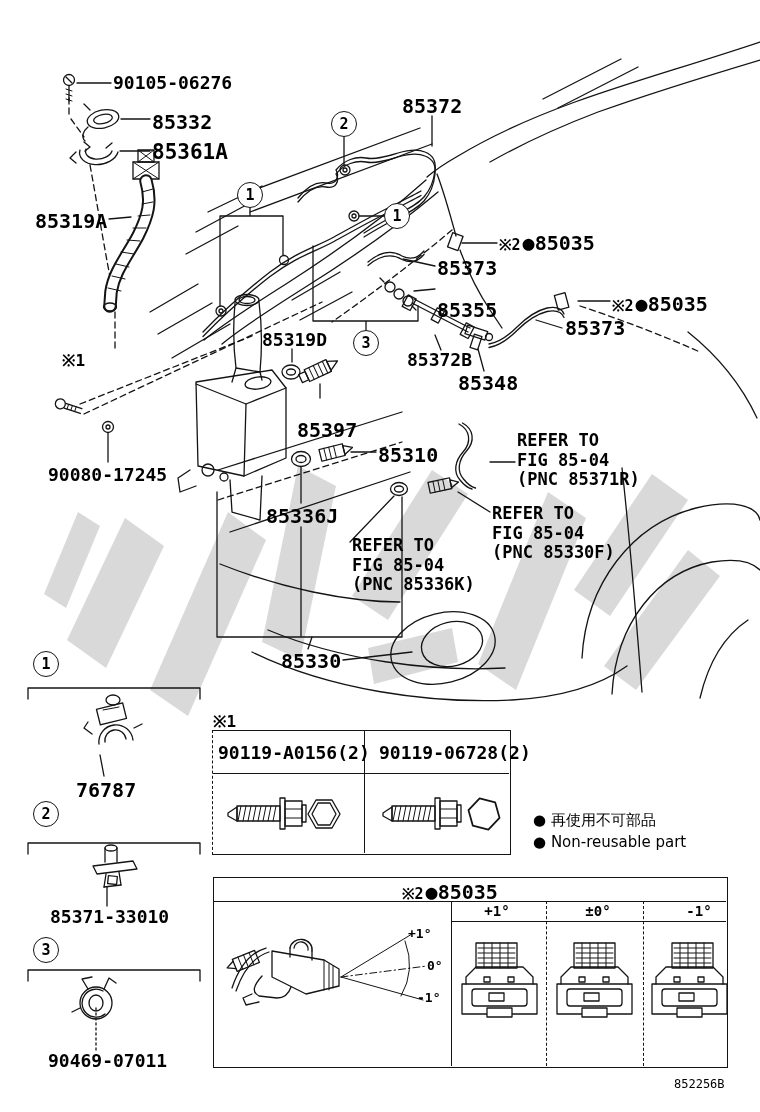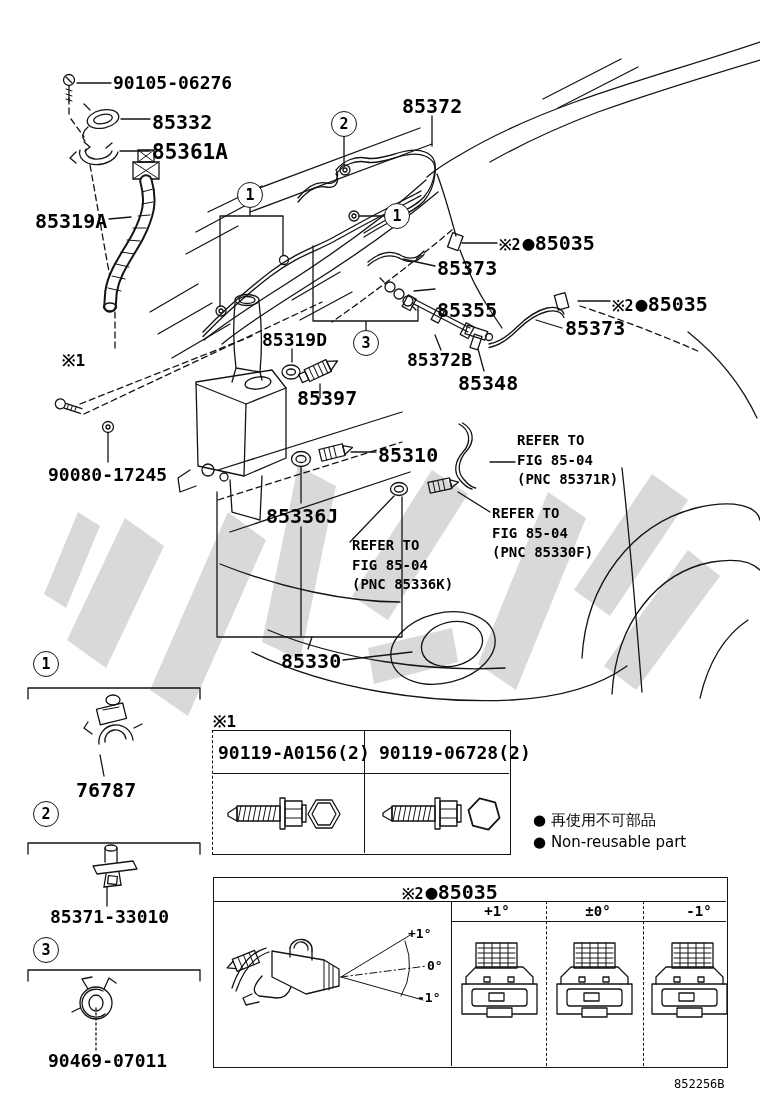--- a/index.html
+++ b/index.html
@@ -12,21 +12,21 @@
   svg.art .d1{stroke-dasharray:6 4;}
   svg.art .d2{stroke-dasharray:2 3;}
   svg.art .dd{stroke-dasharray:7 3 1.5 3;}
   svg.art .t1{stroke-width:1;}
   svg.art .tube{stroke-width:13.5;}
   svg.art .wfill{stroke:#fff;stroke-width:9.5;}
   svg.art .ld{stroke-width:1.15;}
   .lbl{position:absolute;font-weight:700;line-height:1;white-space:nowrap;}
   .fs20{font-size:20px;} .fs19{font-size:21px;} .fs17{font-size:18px;}
   .fs16{font-size:16px;} .fs13{font-size:13px;}
-  .refer{position:absolute;font-weight:700;font-size:14px;line-height:19.5px;white-space:nowrap;}
+  .refer{position:absolute;font-weight:700;font-size:17px;line-height:19.5px;white-space:nowrap;}
   .circ{position:absolute;width:26px;height:26px;box-sizing:border-box;border:1.6px solid #141414;
         border-radius:50%;display:flex;align-items:center;justify-content:center;
         font-size:15px;font-weight:700;background:#fff;z-index:4;}
   .flag-part{position:absolute;display:flex;align-items:baseline;font-weight:700;white-space:nowrap;}
   .flag-part .star{font-size:15px;}
   .flag-part .pn{font-size:20px;margin-left:2px;}
   .tblbox{position:absolute;box-sizing:border-box;border:1.6px solid #141414;background:transparent;}
   #bolt-table{border-left-style:dashed;}
   .vline{position:absolute;border-left:1.6px solid #141414;}
   .vline.dash{border-left-style:dashed;}
@@ -370,21 +370,21 @@
 <div class="lbl fs20" style="left:437px;top:258px;">85373</div>
 <div class="lbl fs20" style="left:437px;top:280px;margin-top:20px;">85355</div>
 <div class="flag-part" style="left:612px;top:292px;">
   <span class="star">※2</span>
   <span class="pn">●85035</span>
 </div>
 <div class="lbl fs20" style="left:565px;top:318px;">85373</div>
 <div class="lbl fs17" style="left:262px;top:331px;">85319D</div>
 <div class="lbl fs17" style="left:407px;top:351px;">85372B</div>
 <div class="lbl fs20" style="left:458px;top:373px;text-align:right;">85348</div>
-<div class="lbl fs20" style="left:297px;top:388px;">85397</div>
+<div class="lbl fs20" style="left:297px;top:420px;">85397</div>
 <div class="lbl fs16" style="left:62px;top:353px;">※1</div>
 <div class="lbl fs17" style="left:48px;top:466px;">90080-17245</div>
 <div class="lbl fs20" style="left:378px;top:445px;">85310</div>
 <div class="lbl fs20" style="left:266px;top:506px;">85336J</div>
 <div class="lbl fs20" style="left:281px;top:651px;">85330</div>
 <div class="lbl fs20" style="left:76px;top:780px;">76787</div>
 <div class="lbl fs17" style="left:50px;top:908px;">85371-33010</div>
 <div class="lbl fs17" style="left:48px;top:1052px;">90469-07011</div>
 
 <div class="refer" style="left:517px;top:431px;">

